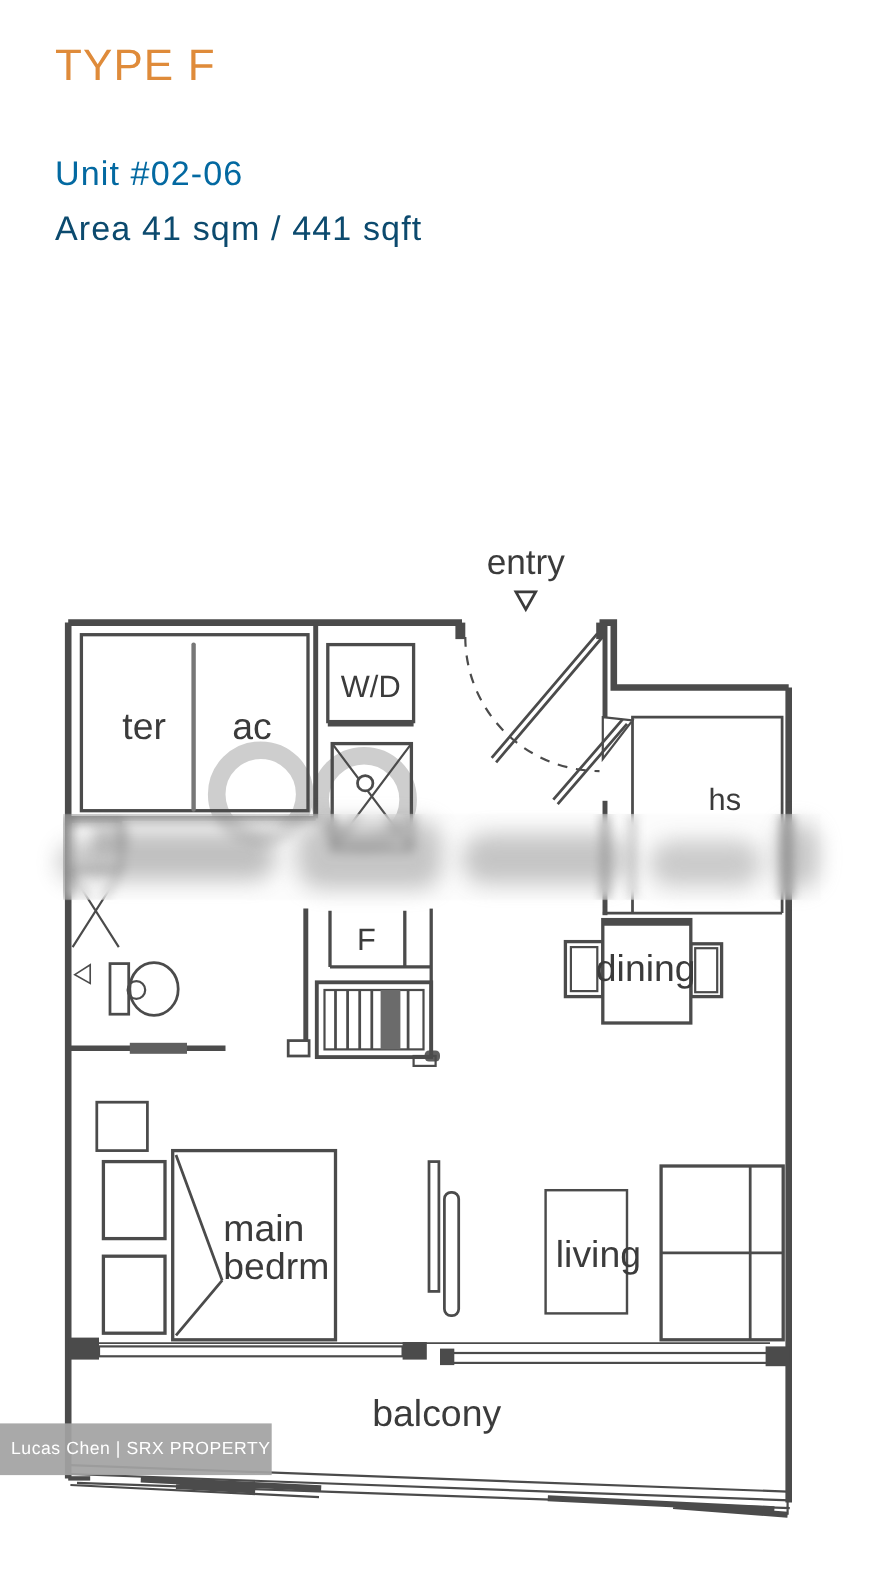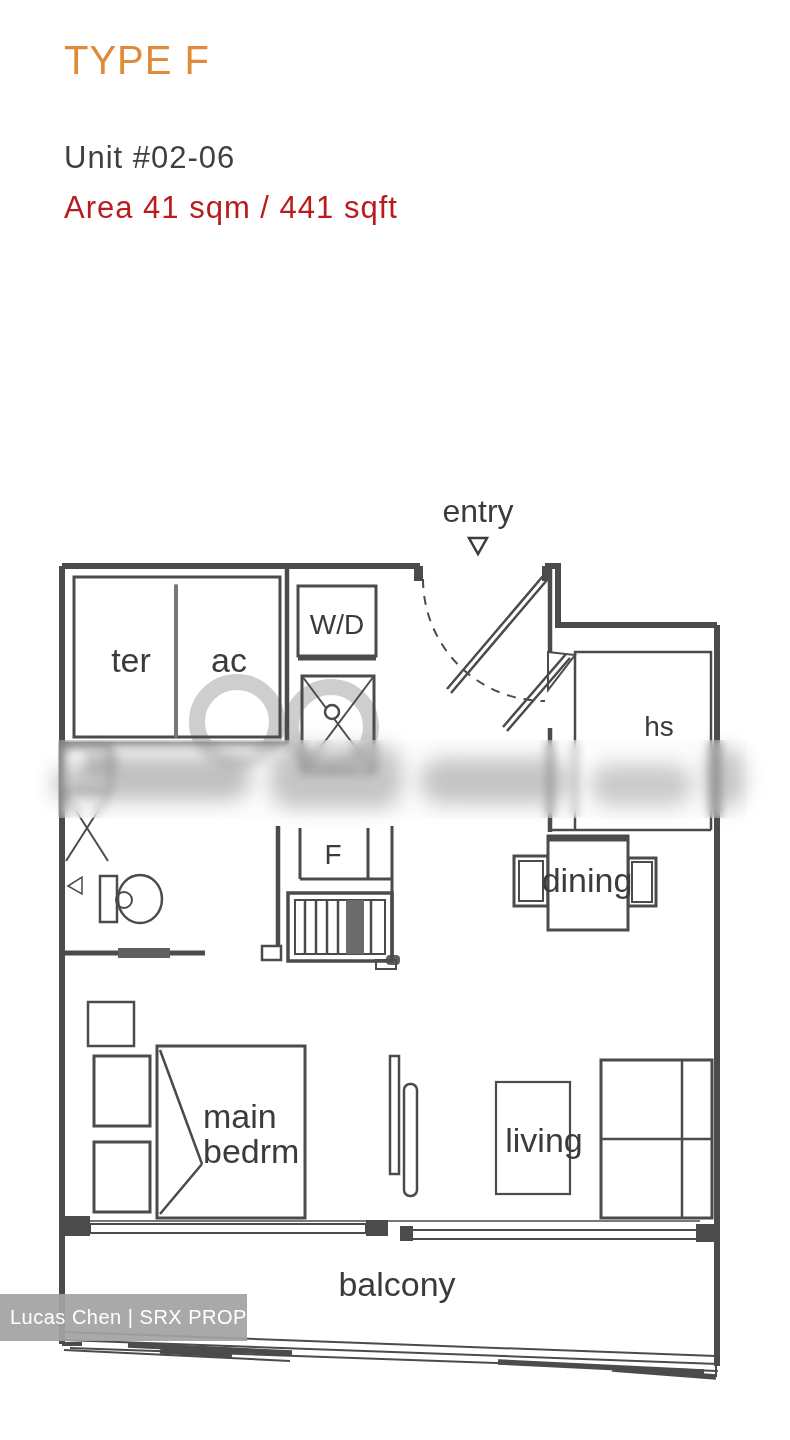--- a/index.html
+++ b/index.html
@@ -2,21 +2,21 @@
 <html><head>
 <meta charset="utf-8">
 <style>
   html,body { margin:0; padding:0; background:#ffffff; }
   .page {
     position:relative; width:790px; height:1440px;
     background:#ffffff; overflow:hidden;
     font-family:"Liberation Sans", sans-serif;
   }
   
-  .hdr { position:absolute; left:64px; letter-spacing:1px; }
+  .hdr { position:absolute; left:50px; letter-spacing:1px; }
   .type-label { top:38px; font-size:40px; font-weight:400; }
   .unit-line  { top:140px; font-size:31px; font-weight:400; }
   .area-line  { top:190px; font-size:31px; font-weight:400; }
   .note-line  { top:243px; font-size:17.5px; font-weight:400; letter-spacing:0.4px; }
   
   .plan-svg { position:absolute; left:0; top:0; width:790px; height:1440px; }
   .plan-svg text { font-family:"Liberation Sans", sans-serif; fill:#3b3b3b; }
   
   .blur-band {
     position:absolute; left:58px; top:740px; width:688px; height:78px;
@@ -28,32 +28,32 @@
   .b1 { left:18px;  top:16px; width:175px; height:44px; opacity:.55; }
   .b2 { left:212px; top:6px;  width:132px; height:62px; opacity:.50; }
   .b3 { left:362px; top:18px; width:152px; height:46px; opacity:.50; }
   .b4 { left:532px; top:24px; width:102px; height:42px; opacity:.45; }
   .b5 { left:648px; top:8px;  width:38px;  height:60px; opacity:.50; }
   .b6 { left:-6px;  top:26px; width:34px;  height:36px; opacity:.45; }
   
   .credit-band {
     position:absolute; left:0; top:1294px; width:247px; height:47px;
     background:rgba(162,162,162,0.93);
-    color:#ffffff; font-size:20px; line-height:47px; padding-left:10px;
+    color:#ffffff; font-size:16px; line-height:47px; padding-left:10px;
     box-sizing:border-box; white-space:nowrap; letter-spacing:0.5px;
   }
 </style>
 </head>
 <body>
 
 <div class="page">
 
   <div class="hdr type-label" style="color:#DF8B3A">TYPE F</div>
-  <div class="hdr unit-line" style="color:#404040">Unit #02-06</div>
-  <div class="hdr area-line" style="color:#b91c1c">Area 41 sqm / 441 sqft</div>
+  <div class="hdr unit-line" style="color:#0369a1">Unit #02-06</div>
+  <div class="hdr area-line" style="color:#0c4a6e">Area 41 sqm / 441 sqft</div>
 
   <svg class="plan-svg" viewBox="0 0 790 1440">
 
     <g stroke="#C9C9C9" stroke-width="16" fill="none" opacity="0.9">
       <circle cx="237" cy="722" r="40"></circle>
       <circle cx="331" cy="727" r="40"></circle>
     </g>
 
     <g stroke="#4B4B4B" stroke-width="6" fill="none">
       <path d="M62,566 H420"></path>

